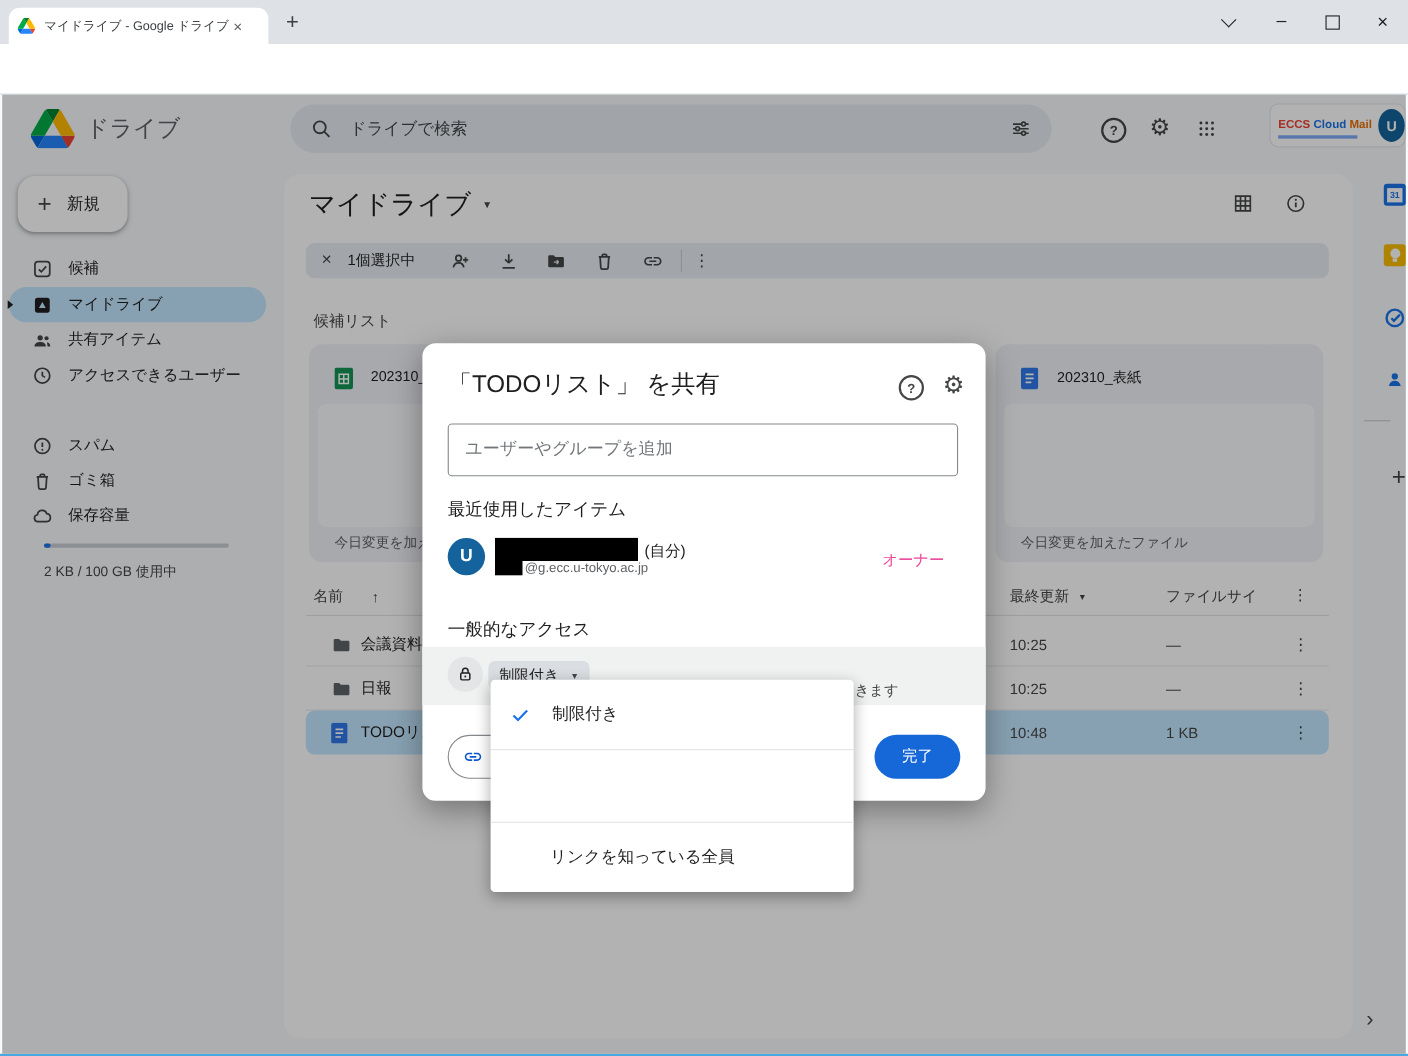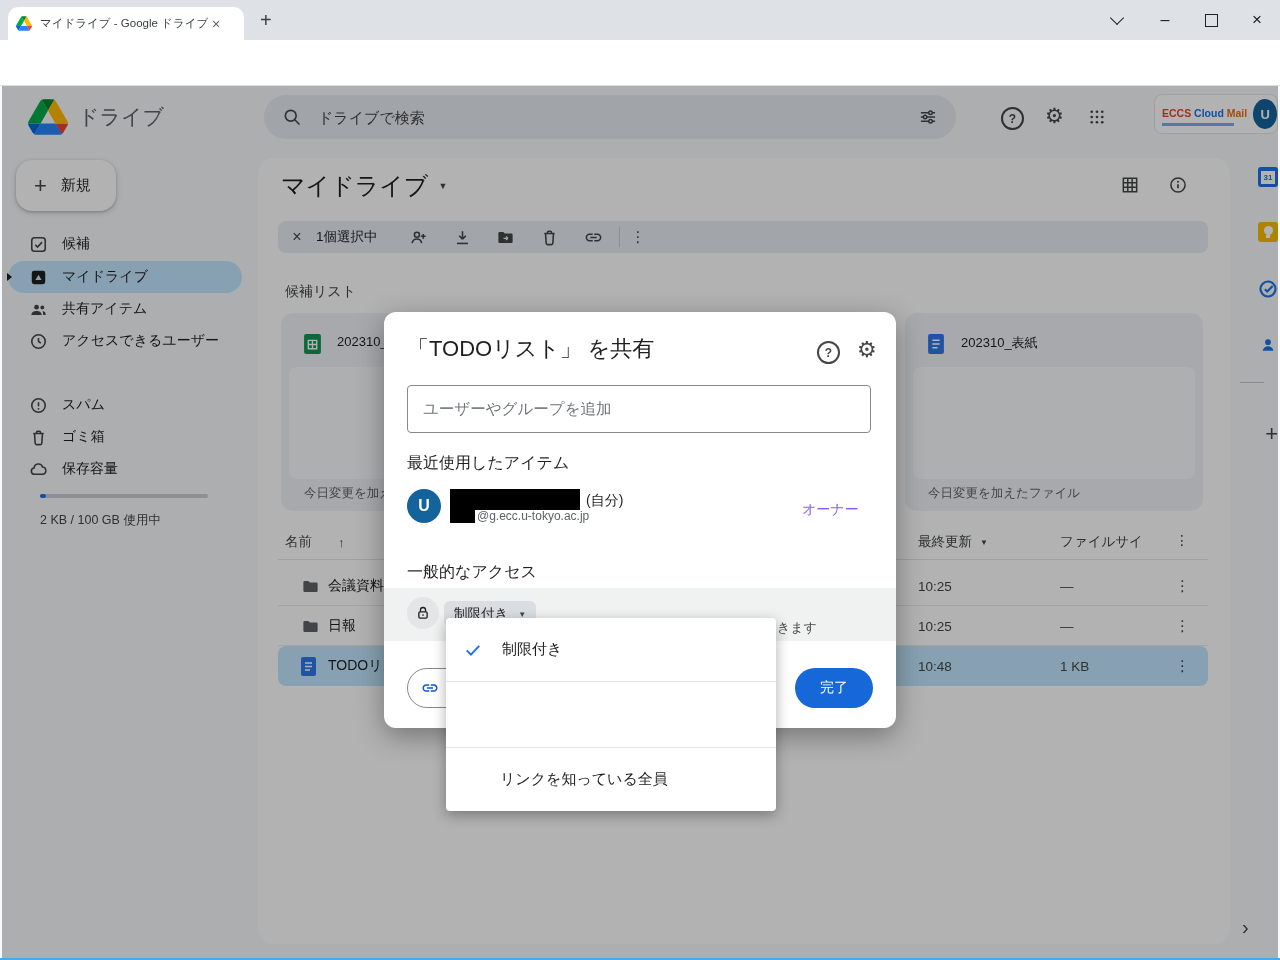--- a/index.html
+++ b/index.html
@@ -453,21 +453,21 @@
 
     <input class="dlg-input" placeholder="ユーザーやグループを追加" style="">
 
     <div class="sect" style="top:141px;">最近使用したアイテム</div>
 
     <div class="avatar abs" style="left:23px;top:177px;width:34px;height:34px;font-size:16px;">U</div>
     <div class="redact" style="left:66px;top:177px;width:130px;height:21px;"></div>
     <span class="abs" style="left:202px;top:180px;font-size:14px;color:#1f1f1f;">(自分)</span>
     <div class="redact" style="left:66px;top:198px;width:25px;height:13px;"></div>
     <span class="abs" style="left:93px;top:197px;font-size:12px;color:#5f6368;">@g.ecc.u-tokyo.ac.jp</span>
-    <span class="abs" style="left:418px;top:189px;font-size:14px;color:#8b5cf6;">オーナー</span>
+    <span class="abs" style="left:418px;top:189px;font-size:14px;color:#ec4899;">オーナー</span>
 
     <div class="sect" style="top:250px;">一般的なアクセス</div>
 
     <div class="accessrow">
       <div class="lockcirc">
         <svg width="16" height="16" viewBox="0 0 24 24">
             <path d="M8.2 10.2V7.6a3.8 3.8 0 0 1 7.6 0v2.6" fill="none" stroke="currentColor" stroke-width="2"></path>
             <rect x="5.8" y="10.2" width="12.4" height="9.4" rx="1.8" fill="none" stroke="currentColor" stroke-width="2"></rect>
             <circle cx="12" cy="15" r="1.3" fill="currentColor"></circle>
           </svg>

